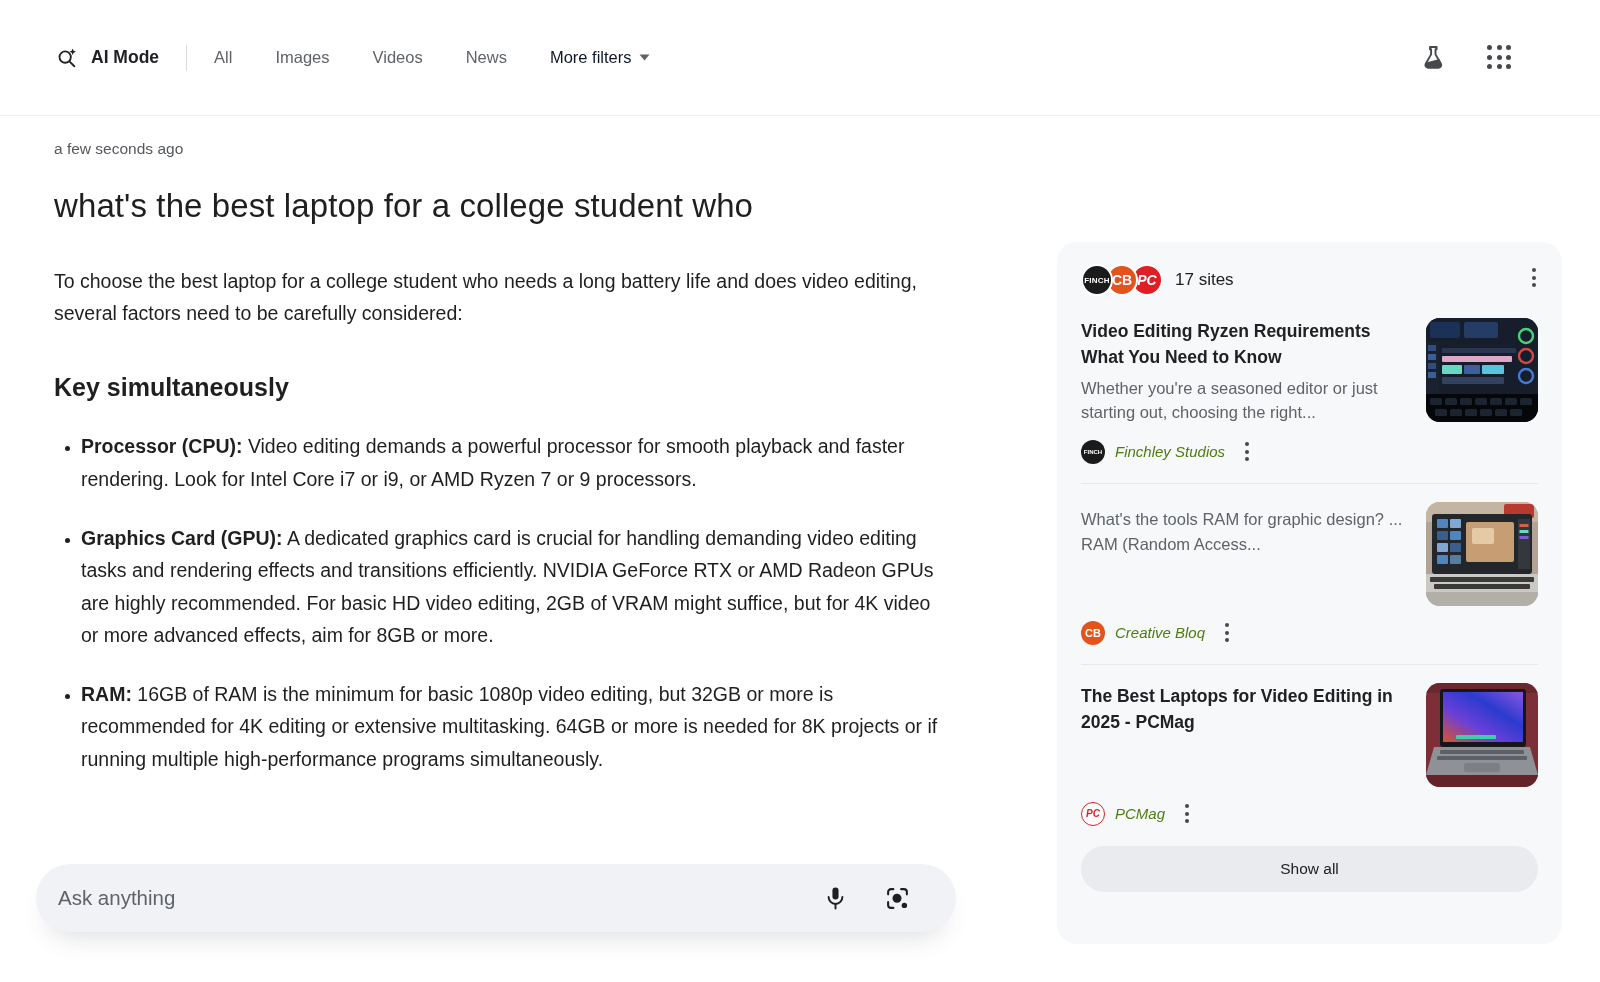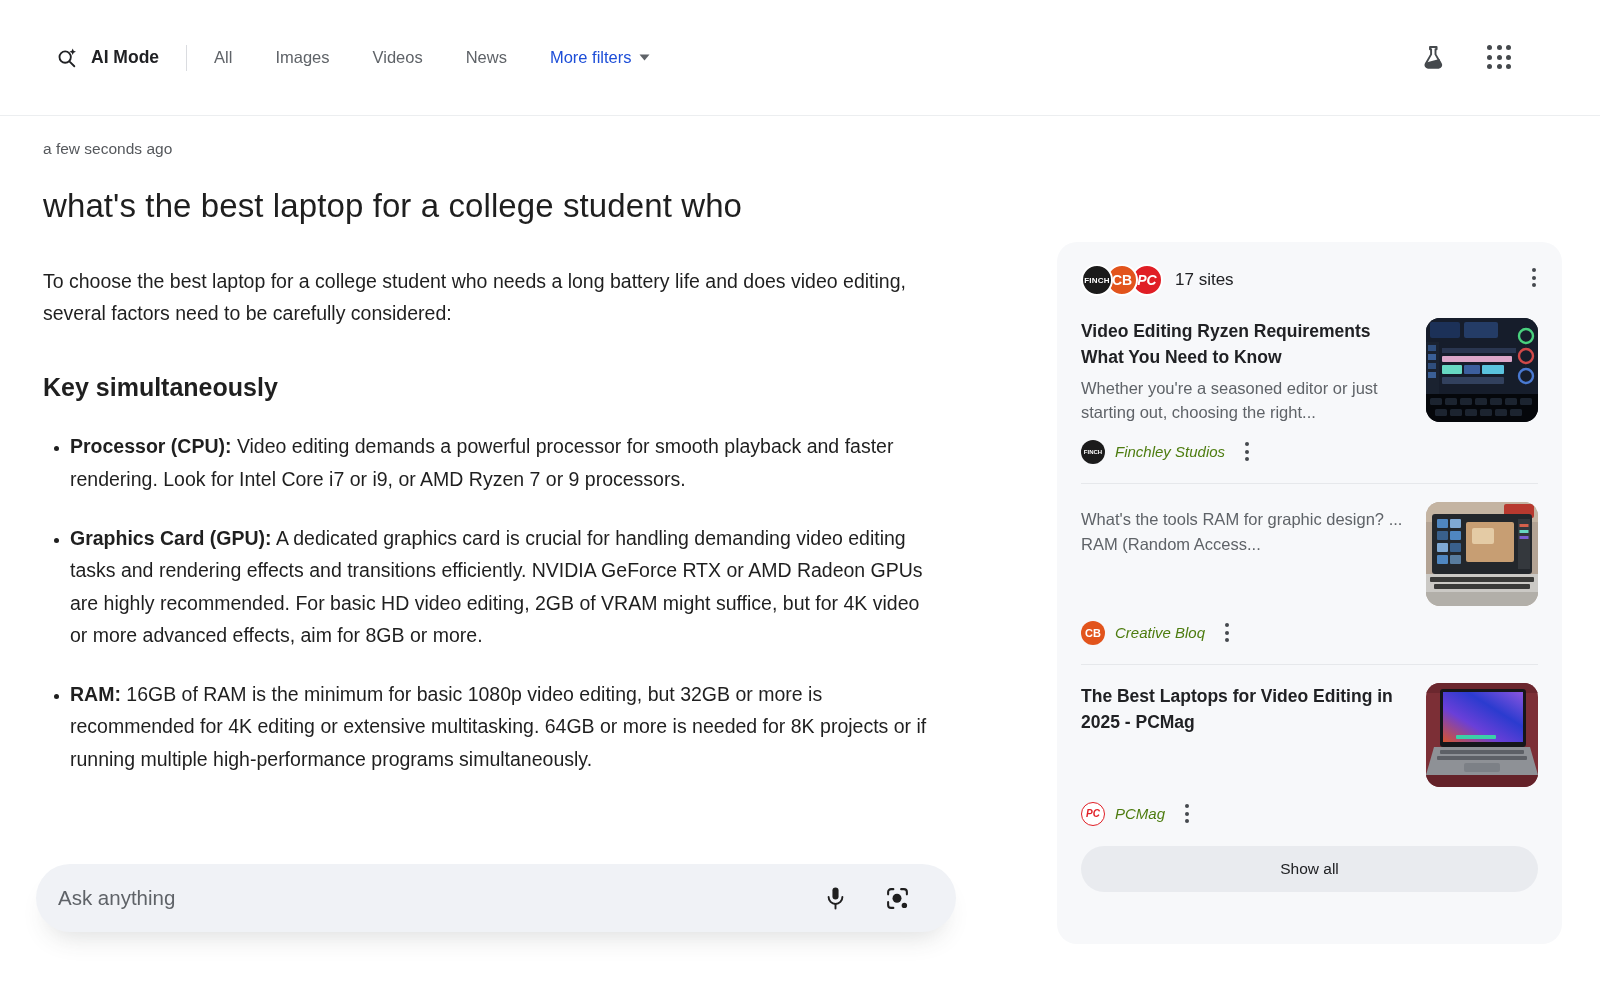--- a/index.html
+++ b/index.html
@@ -6,28 +6,28 @@
   html,body { width:1600px; height:982px; background:#fff; overflow:hidden;
     font-family:"Liberation Sans", sans-serif; color:#1f1f1f; }
   body { position:relative; }
 
   
   .topnav { position:absolute; top:0; left:0; width:1600px; height:116px;
     border-bottom:1px solid #eceef0; display:flex; align-items:center; padding-left:56px; }
   .ai-mode { display:flex; align-items:center; gap:13px; font-size:17.5px; font-weight:700; color:#202124; cursor:pointer; }
   .nav-sep { width:1px; height:26px; background:#dadce0; margin:0 27px; }
   .nav-link { font-size:16.5px; color:#5f6368; margin-right:43px; cursor:pointer; text-decoration:none; }
-  .more-filters { display:flex; align-items:center; gap:7px; font-size:16.5px; color:#1d4ed8; cursor:pointer; }
+  .more-filters { display:flex; align-items:center; gap:7px; font-size:16.5px; color:#0f172a; cursor:pointer; }
   .nav-right { margin-left:auto; margin-right:88px; display:flex; align-items:center; gap:42px; }
   .nav-right svg { display:block; cursor:pointer; }
   .dotgrid { display:grid; grid-template-columns:repeat(3,6px); grid-template-rows:repeat(3,6px); gap:3.5px; cursor:pointer; }
   .dotgrid span { width:5px; height:5px; border-radius:50%; background:#45494d; }
 
   
-  .main-col { position:absolute; left:43px; top:140px; width:905px; }
+  .main-col { position:absolute; left:54px; top:140px; width:905px; }
   .timestamp { font-size:15.5px; color:#55585c; }
   .q-title { margin-top:25px; font-size:33px; font-weight:400; line-height:1.42; color:#1f1f1f; letter-spacing:.1px; }
   .intro { margin-top:36px; font-size:19.5px; line-height:1.63; max-width:880px; }
   .section-h { margin-top:44px; font-size:25px; font-weight:700; color:#1f1f1f; }
   .kc-list { margin-top:28px; padding-left:27px; }
   .kc-list li { font-size:19.5px; line-height:1.67; max-width:858px; margin-bottom:26px; }
   .kc-list li::marker { color:#1f1f1f; font-size:15px; }
   .lead { font-weight:700; }
 
   .fade-overlay { position:absolute; left:0; top:778px; width:985px; height:88px; pointer-events:none;

